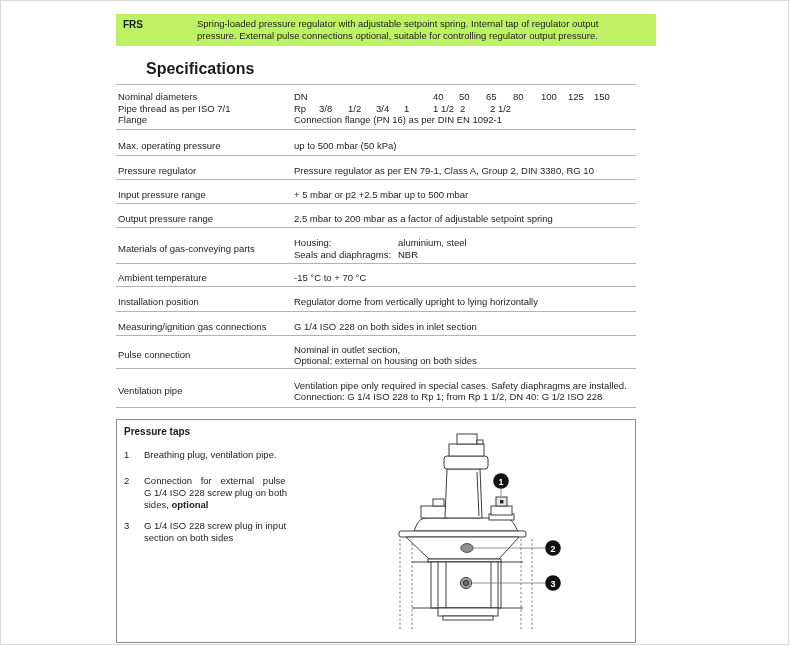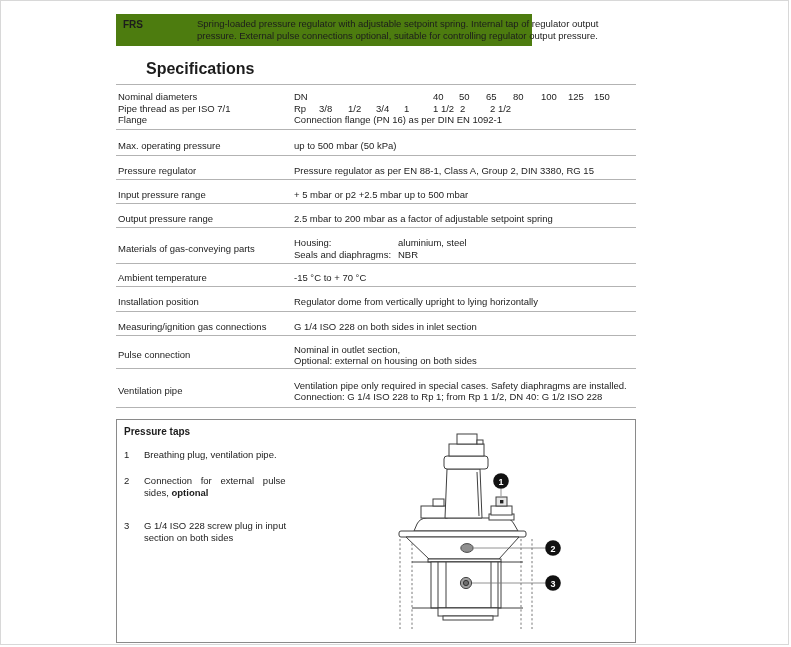--- a/index.html
+++ b/index.html
@@ -4,22 +4,22 @@
 <style>
   * { margin:0; padding:0; box-sizing:border-box; }
   body { background:#fff; font-family:"Liberation Sans", sans-serif; }
   .page {
     position:relative; width:789px; height:645px; margin:0;
     background:#ffffff; border:1px solid #d8d8d8;
     color:#1c1c1c; font-size:9.5px; line-height:11.5px;
   }
   
   .header-block {
-    position:absolute; left:115px; top:13px; width:416px; height:32px;
-    background:#4d7c0f;
+    position:absolute; left:115px; top:13px; width:540px; height:32px;
+    background:#bef264;
   }
   .frs-code { position:absolute; left:7px; top:5px; font-weight:bold; font-size:10px; }
   .frs-desc { position:absolute; left:81px; top:4px; width:432px; line-height:12.4px; }
   .section-title { position:absolute; left:101px; top:62px; font-weight:bold; font-size:16px;margin-left:44px; }
 
   
   .spec-table { position:absolute; left:115px; top:83px; width:520px; border-top:1px solid #b3b3b3; }
   .spec-row { display:flex; border-bottom:1px solid #b3b3b3; padding:6px 0 0 2px;align-items:center; }
   .spec-label { width:176px; flex:none; }
   .spec-value { flex:1; position:relative; }
@@ -92,21 +92,21 @@
     <div class="spec-row" style="height:26px;">
       <div class="spec-label">Max. operating pressure</div>
       <div class="spec-value">
           <div class="vline">up to 500 mbar (50 kPa)</div>
         </div>
     </div>
 
     <div class="spec-row" style="height:24px;">
       <div class="spec-label">Pressure regulator</div>
       <div class="spec-value">
-          <div class="vline">Pressure regulator as per EN 88-1, Class A, Group 2, DIN 3380, RG 15</div>
+          <div class="vline">Pressure regulator as per EN 79-1, Class A, Group 2, DIN 3380, RG 10</div>
         </div>
     </div>
 
     <div class="spec-row" style="height:24px;">
       <div class="spec-label">Input pressure range</div>
       <div class="spec-value">
           <div class="vline">+ 5 mbar or p2 +2.5 mbar up to 500 mbar</div>
         </div>
     </div>
 
@@ -170,20 +170,21 @@
       <span class="tap-num">1</span>
       <div class="tap-lines">
         <div>Breathing plug, ventilation pipe.</div>
       </div>
     </div>
 
     <div class="tap-item" style="top:55px;">
       <span class="tap-num">2</span>
       <div class="tap-lines">
         <div class="tap-justify">Connection for external pulse</div>
+        <div>G 1/4 ISO 228 screw plug on both</div>
         <div><span>sides, </span><span class="bold">optional</span></div>
       </div>
     </div>
 
     <div class="tap-item" style="top:100px;">
       <span class="tap-num">3</span>
       <div class="tap-lines">
         <div>G 1/4 ISO 228 screw plug in input</div>
         <div>section on both sides</div>
       </div>

